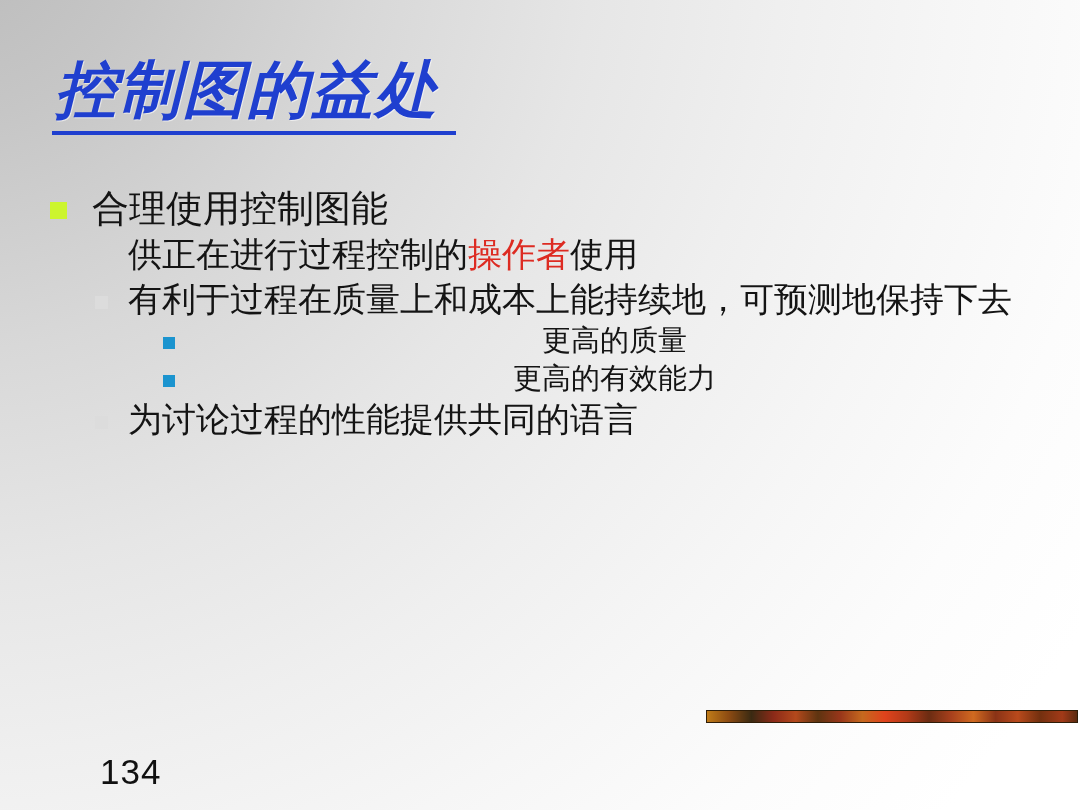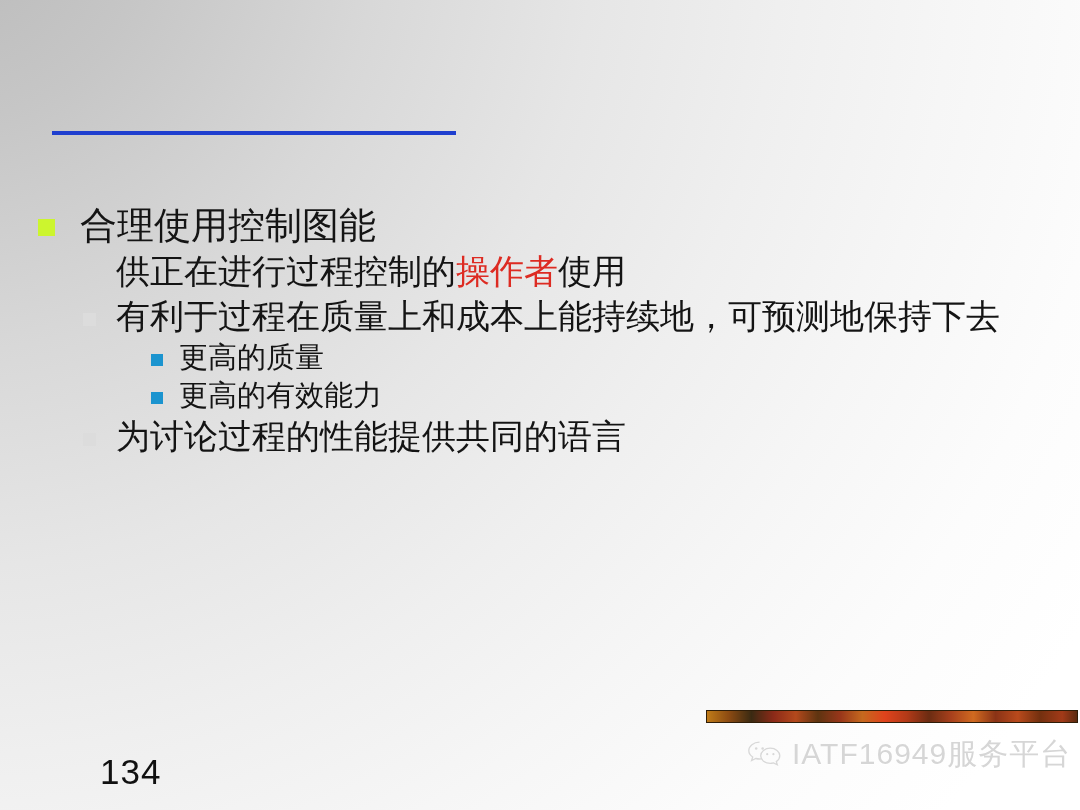--- a/index.html
+++ b/index.html
@@ -44,24 +44,23 @@
     left: 52px;
     top: 131px;
     width: 404px;
     height: 4px;
     background: #1f3fcf;
   }
 
   
   #body-block {
     position: absolute;
-    left: 36px;
+    left: 48px;
     top: 186px;
     width: 990px;
-    margin-top: 17px;
   }
 
   .row {
     display: flex;
     align-items: flex-start;
   }
 
   .bullet {
     flex: 0 0 auto;
     display: inline-block;
@@ -105,20 +104,21 @@
   .lv3 { margin-left: 115px; margin-bottom: 0px; }
   .lv3 .bullet {
     width: 12px; height: 12px;
     background: #1b94cf;
     margin-top: 15px;
     margin-right: 16px;
   }
   .lv3 .txt {
     font-size: 29px;
     line-height: 1.3;
+    text-align: center;
   }
 
   .red { color: #dd2b22; }
   .red-bold { color: #d9201a; font-weight: bold; }
   .red-bold-light { color: #e05a4f; font-weight: bold; }
 
   
   #page-number {
     position: absolute;
     left: 100px;
@@ -168,20 +168,21 @@
     text-shadow: 0 1px 0 #ffffff;
     white-space: nowrap;
     letter-spacing: 1px;
   }
 </style>
 </head>
 <body>
 
 <div id="slide">
 
+  <div id="title">控制图的益处</div>
   <div id="title-underline"></div>
 
   <div id="body-block">
 
     <div class="row lv1">
       <span class="bullet"></span>
       <span class="txt">合理使用控制图能</span>
     </div>
 
     <div id="sub-items">
@@ -206,32 +207,15 @@
           <span class="txt"><span>为讨论过程的性能提供共同的语言</span></span>
         </div>
       </div>
 
   </div>
 
   <div id="page-number">134</div>
 
   <div id="watermark">
     <div id="deco-bar"></div>
-    <div id="wm-row">
-      <span id="wechat-icon">
-        <svg width="38" height="28" viewBox="0 0 38 28" aria-hidden="true">
-          <g fill="none" stroke="#d8d8d8" stroke-width="1.3">
-            <path d="M13.5 3.2C7.5 3.2 2.8 7 2.8 11.6c0 2.6 1.5 4.9 3.9 6.4L5.6 21.6l4.2-2.1c1.2.3 2.4.5 3.7.5.5 0 1 0 1.5-.1"></path>
-            <path d="M24.3 9.2c-5.3 0-9.6 3.4-9.6 7.6 0 4.2 4.3 7.6 9.6 7.6 1.1 0 2.2-.2 3.2-.5l3.8 1.9-1-3.2c2.1-1.4 3.5-3.4 3.5-5.8 0-4.2-4.3-7.6-9.5-7.6z"></path>
-          </g>
-          <g fill="#d8d8d8">
-            <circle cx="10.2" cy="9.6" r="1.25"></circle>
-            <circle cx="16.6" cy="9.6" r="1.25"></circle>
-            <circle cx="21.2" cy="15.2" r="1.1"></circle>
-            <circle cx="27.4" cy="15.2" r="1.1"></circle>
-          </g>
-        </svg>
-      </span>
-      <span id="wm-text">IATF16949服务平台</span>
-    </div>
   </div>
 
 </div>
 
 </body></html>

